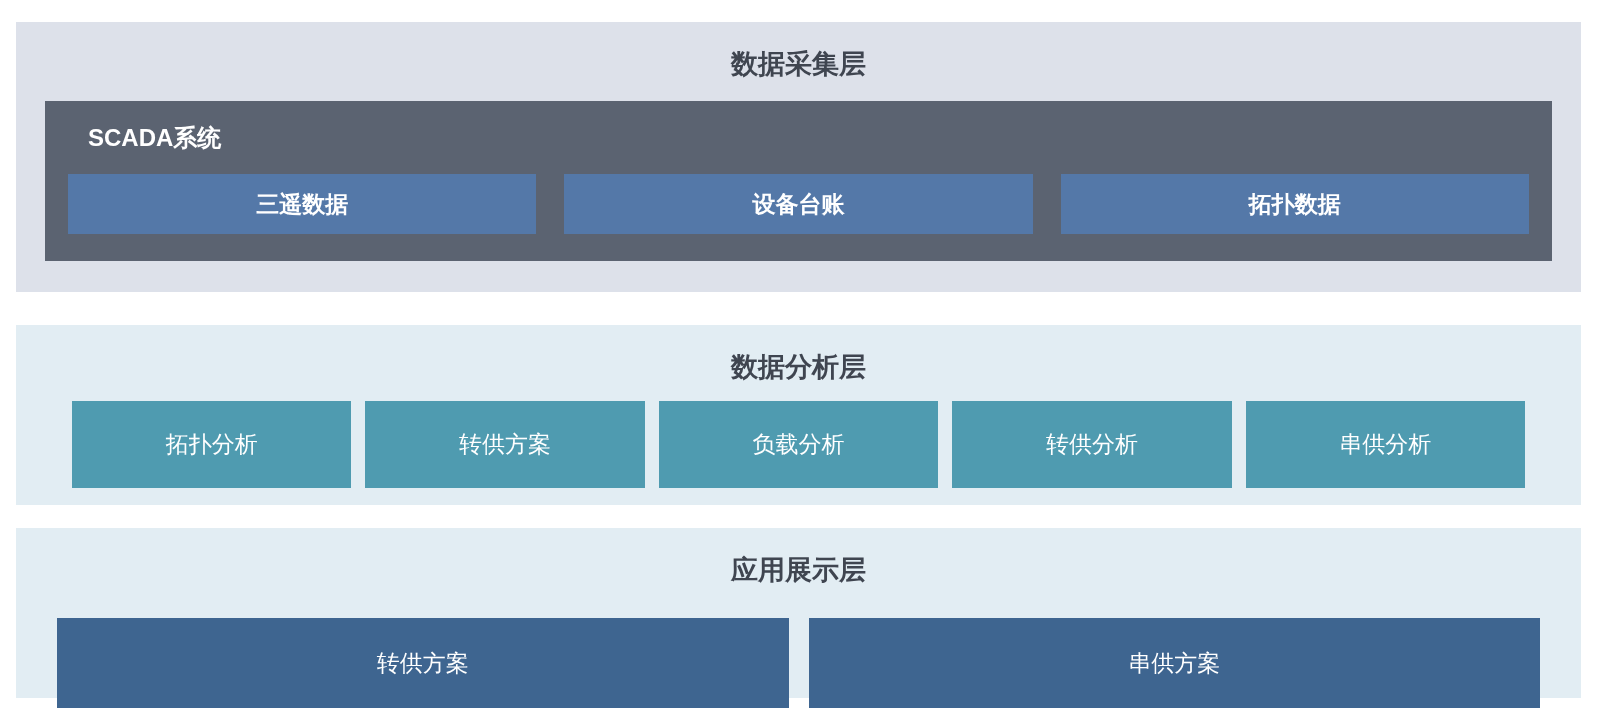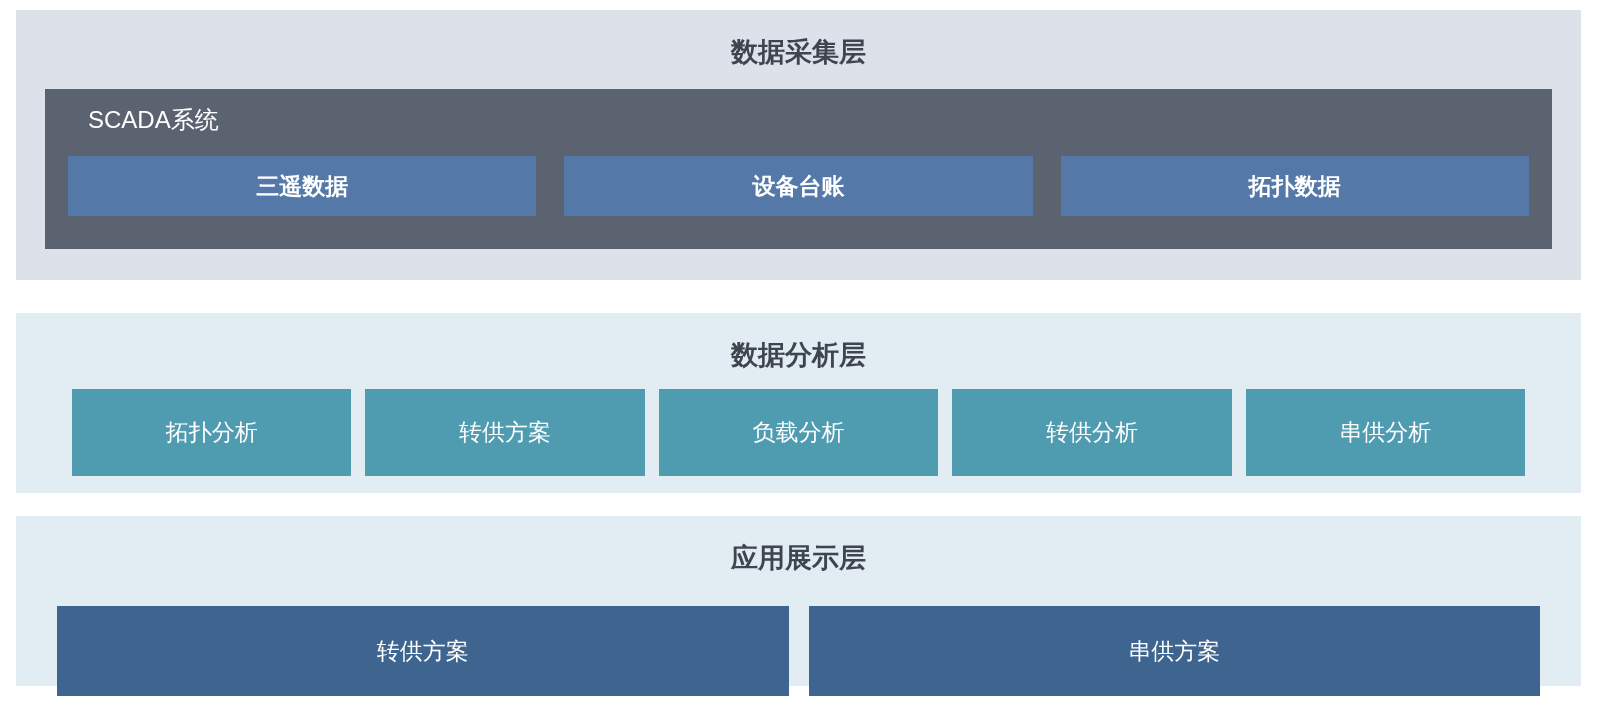--- a/index.html
+++ b/index.html
@@ -26,21 +26,21 @@
   }
   .diagram {
     width: 1565px;
     margin: 0 auto;
     padding-top: 10px;
   }
   .layer {
     width: 100%;
   }
   .layer-title {
-    margin: 0;
+    margin: 12px;
     text-align: center;
     font-size: 27px;
     font-weight: bold;
     color: var(--title-color, #3f4550);
     padding-top: 26px;
     line-height: 32px;
   }
   
   .layer-collection {
     height: 270px;
@@ -48,22 +48,22 @@
   }
   .scada-box {
     margin: 21px 29px 0 29px;
     height: 160px;
     background: var(--scada-bg, #5b6371);
     padding: 0 23px;
   }
   .scada-title {
     color: #ffffff;
     font-size: 24px;
-    font-weight: normal;
-    padding: 16px 0 0 20px;
+    font-weight: bold;
+    padding: 22px 0 0 20px;
     line-height: 30px;
   }
   .scada-items {
     display: flex;
     gap: 28px;
     margin-top: 21px;
   }
   .scada-item {
     flex: 1;
     height: 60px;

